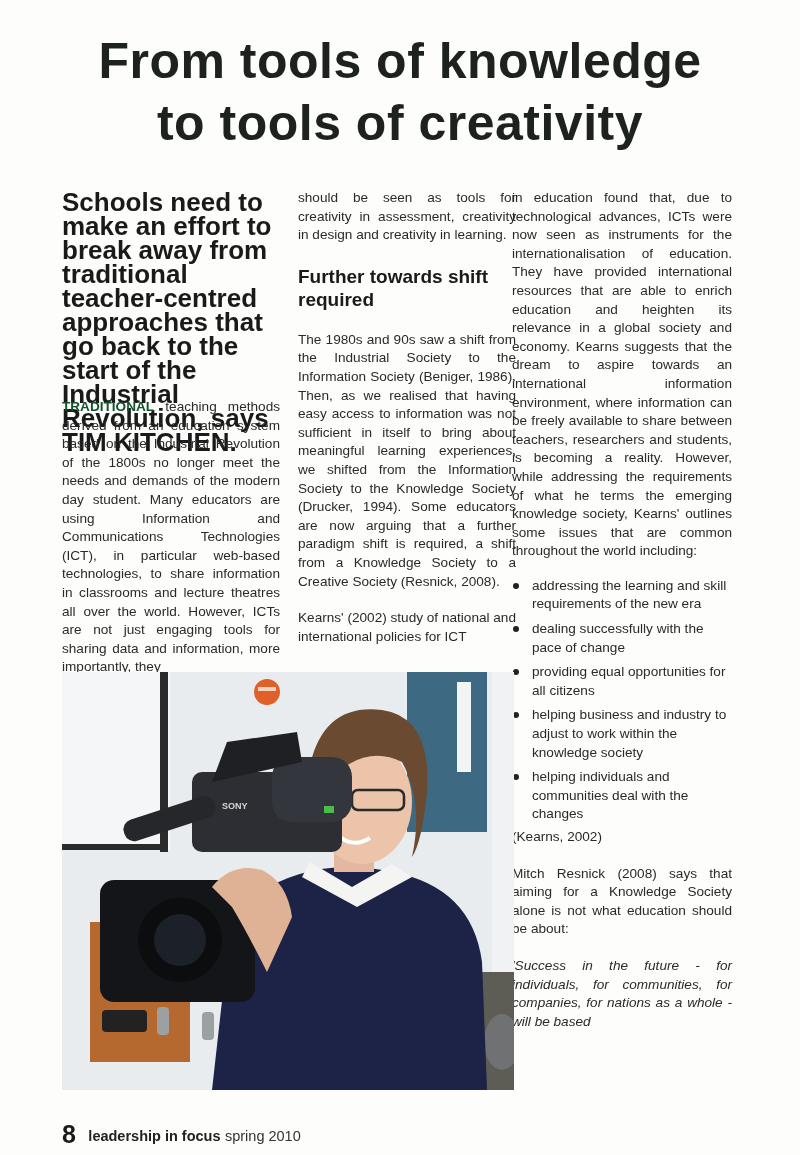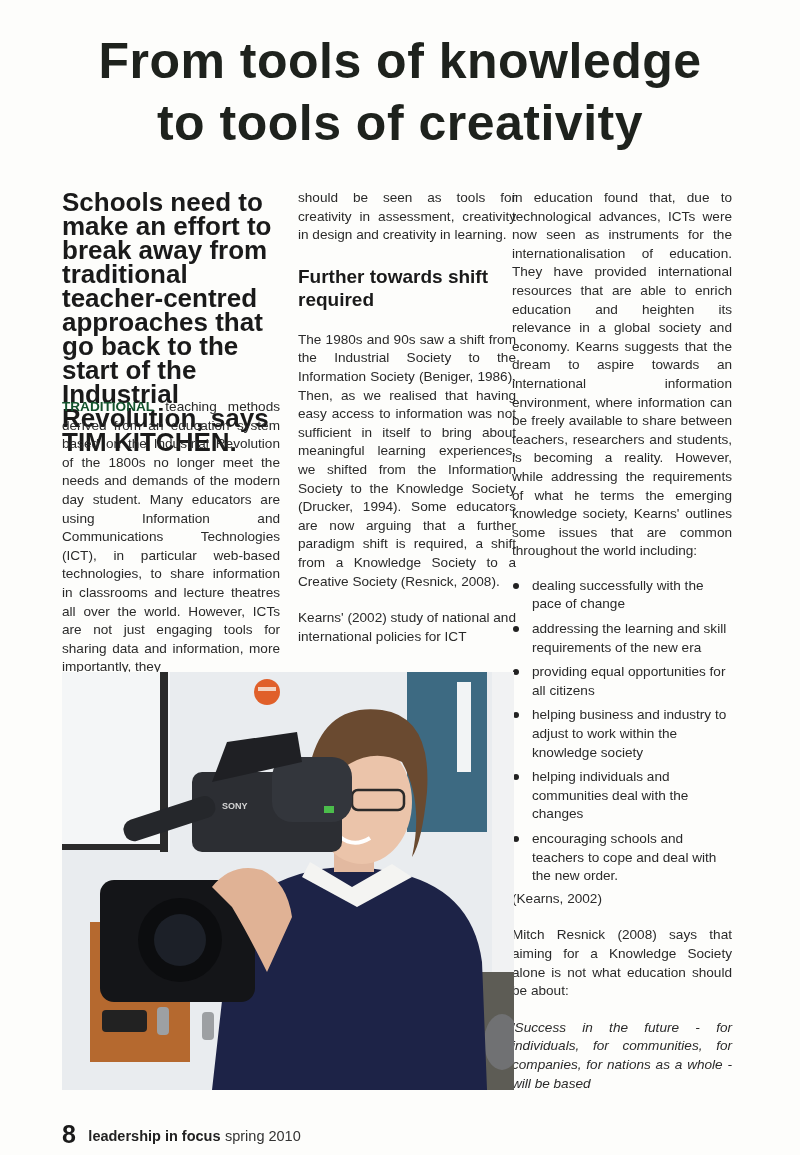--- a/index.html
+++ b/index.html
@@ -62,26 +62,25 @@
   <p>should be seen as tools for creativity in assessment, creativity in design and creativity in learning.</p>
   <p class="subhead">Further towards shift required</p>
   <p>The 1980s and 90s saw a shift from the Industrial Society to the Information Society (Beniger, 1986). Then, as we realised that having easy access to information was not sufficient in itself to bring about meaningful learning experiences, we shifted from the Information Society to the Knowledge Society (Drucker, 1994). Some educators are now arguing that a further paradigm shift is required, a shift from a Knowledge Society to a Creative Society (Resnick, 2008).</p>
   <div class="gap"></div>
   <p>Kearns' (2002) study of national and international policies for ICT</p>
 </div>
 
 <div class="col c3">
   <p>in education found that, due to technological advances, ICTs were now seen as instruments for the internationalisation of education. They have provided international resources that are able to enrich education and heighten its relevance in a global society and economy. Kearns suggests that the dream to aspire towards an international information environment, where information can be freely available to share between teachers, researchers and students, is becoming a reality. However, while addressing the requirements of what he terms the emerging knowledge society, Kearns' outlines some issues that are common throughout the world including:</p>
   <ul class="bullets">
+    <li>addressing the learning and skill requirements of the new era</li>
     <li>dealing successfully with the pace of change</li>
-    <li>addressing the learning and skill requirements of the new era</li>
     <li>providing equal opportunities for all citizens</li>
     <li>helping business and industry to adjust to work within the knowledge society</li>
     <li>helping individuals and communities deal with the changes</li>
-    <li>encouraging schools and teachers to cope and deal with the new order.</li>
   </ul>
   <p class="cite" style="text-align:left">(Kearns, 2002)</p>
   <div class="gap"></div>
   <p>Mitch Resnick (2008) says that aiming for a Knowledge Society alone is not what education should be about:</p>
   <div class="gap"></div>
   <p class="quote">'Success in the future - for individuals, for communities, for companies, for nations as a whole - will be based</p>
 </div>
 
 <div class="photo" title="Student wearing glasses and a navy jumper looking through a professional video camera in a classroom">
   <svg width="452" height="418" viewBox="0 0 452 418">

